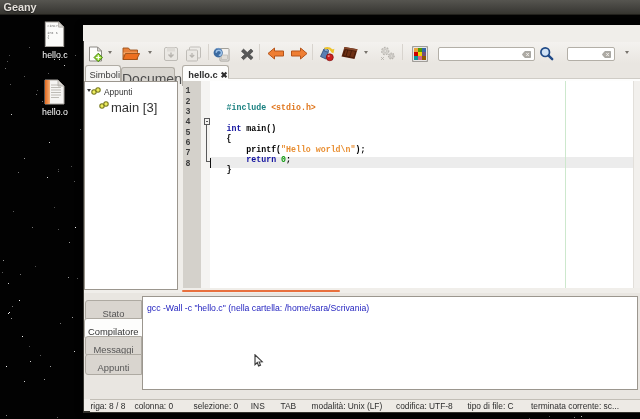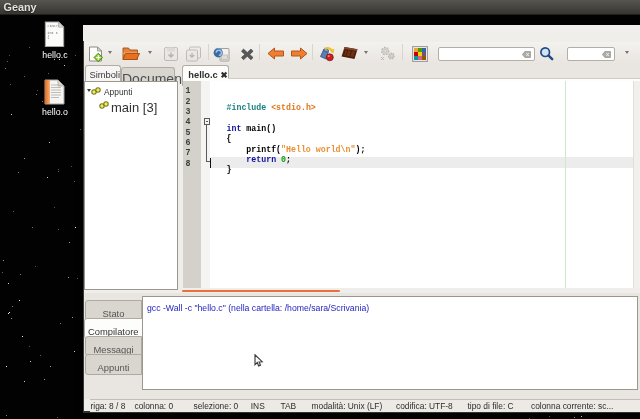--- a/index.html
+++ b/index.html
@@ -248,19 +248,19 @@
   </div>
   <div class="abs" id="sbar">
     <span style="left:0.5px">riga: 8 / 8</span>
     <span style="left:44.5px">colonna: 0</span>
     <span style="left:103.5px">selezione: 0</span>
     <span style="left:160.8px">INS</span>
     <span style="left:190.5px">TAB</span>
     <span style="left:221.5px">modalità: Unix (LF)</span>
     <span style="left:306px">codifica: UTF-8</span>
     <span style="left:377.5px">tipo di file: C</span>
-    <span style="left:441px">colonna corrente: sc...</span>
+    <span style="left:441px">terminata corrente: sc...</span>
   </div>
 </div>
 
 <svg class="abs" style="left:254px;top:354px" width="11" height="14" viewBox="0 0 11 14">
   <path d="M1 0.8 L1 10.6 L3.3 8.5 L4.6 11.9 L6.5 11.1 L5.1 7.9 L8.2 7.7 Z" fill="#fafafa" stroke="#3c3c3c" stroke-width="1.15"></path>
 </svg>
 
 </body></html>

